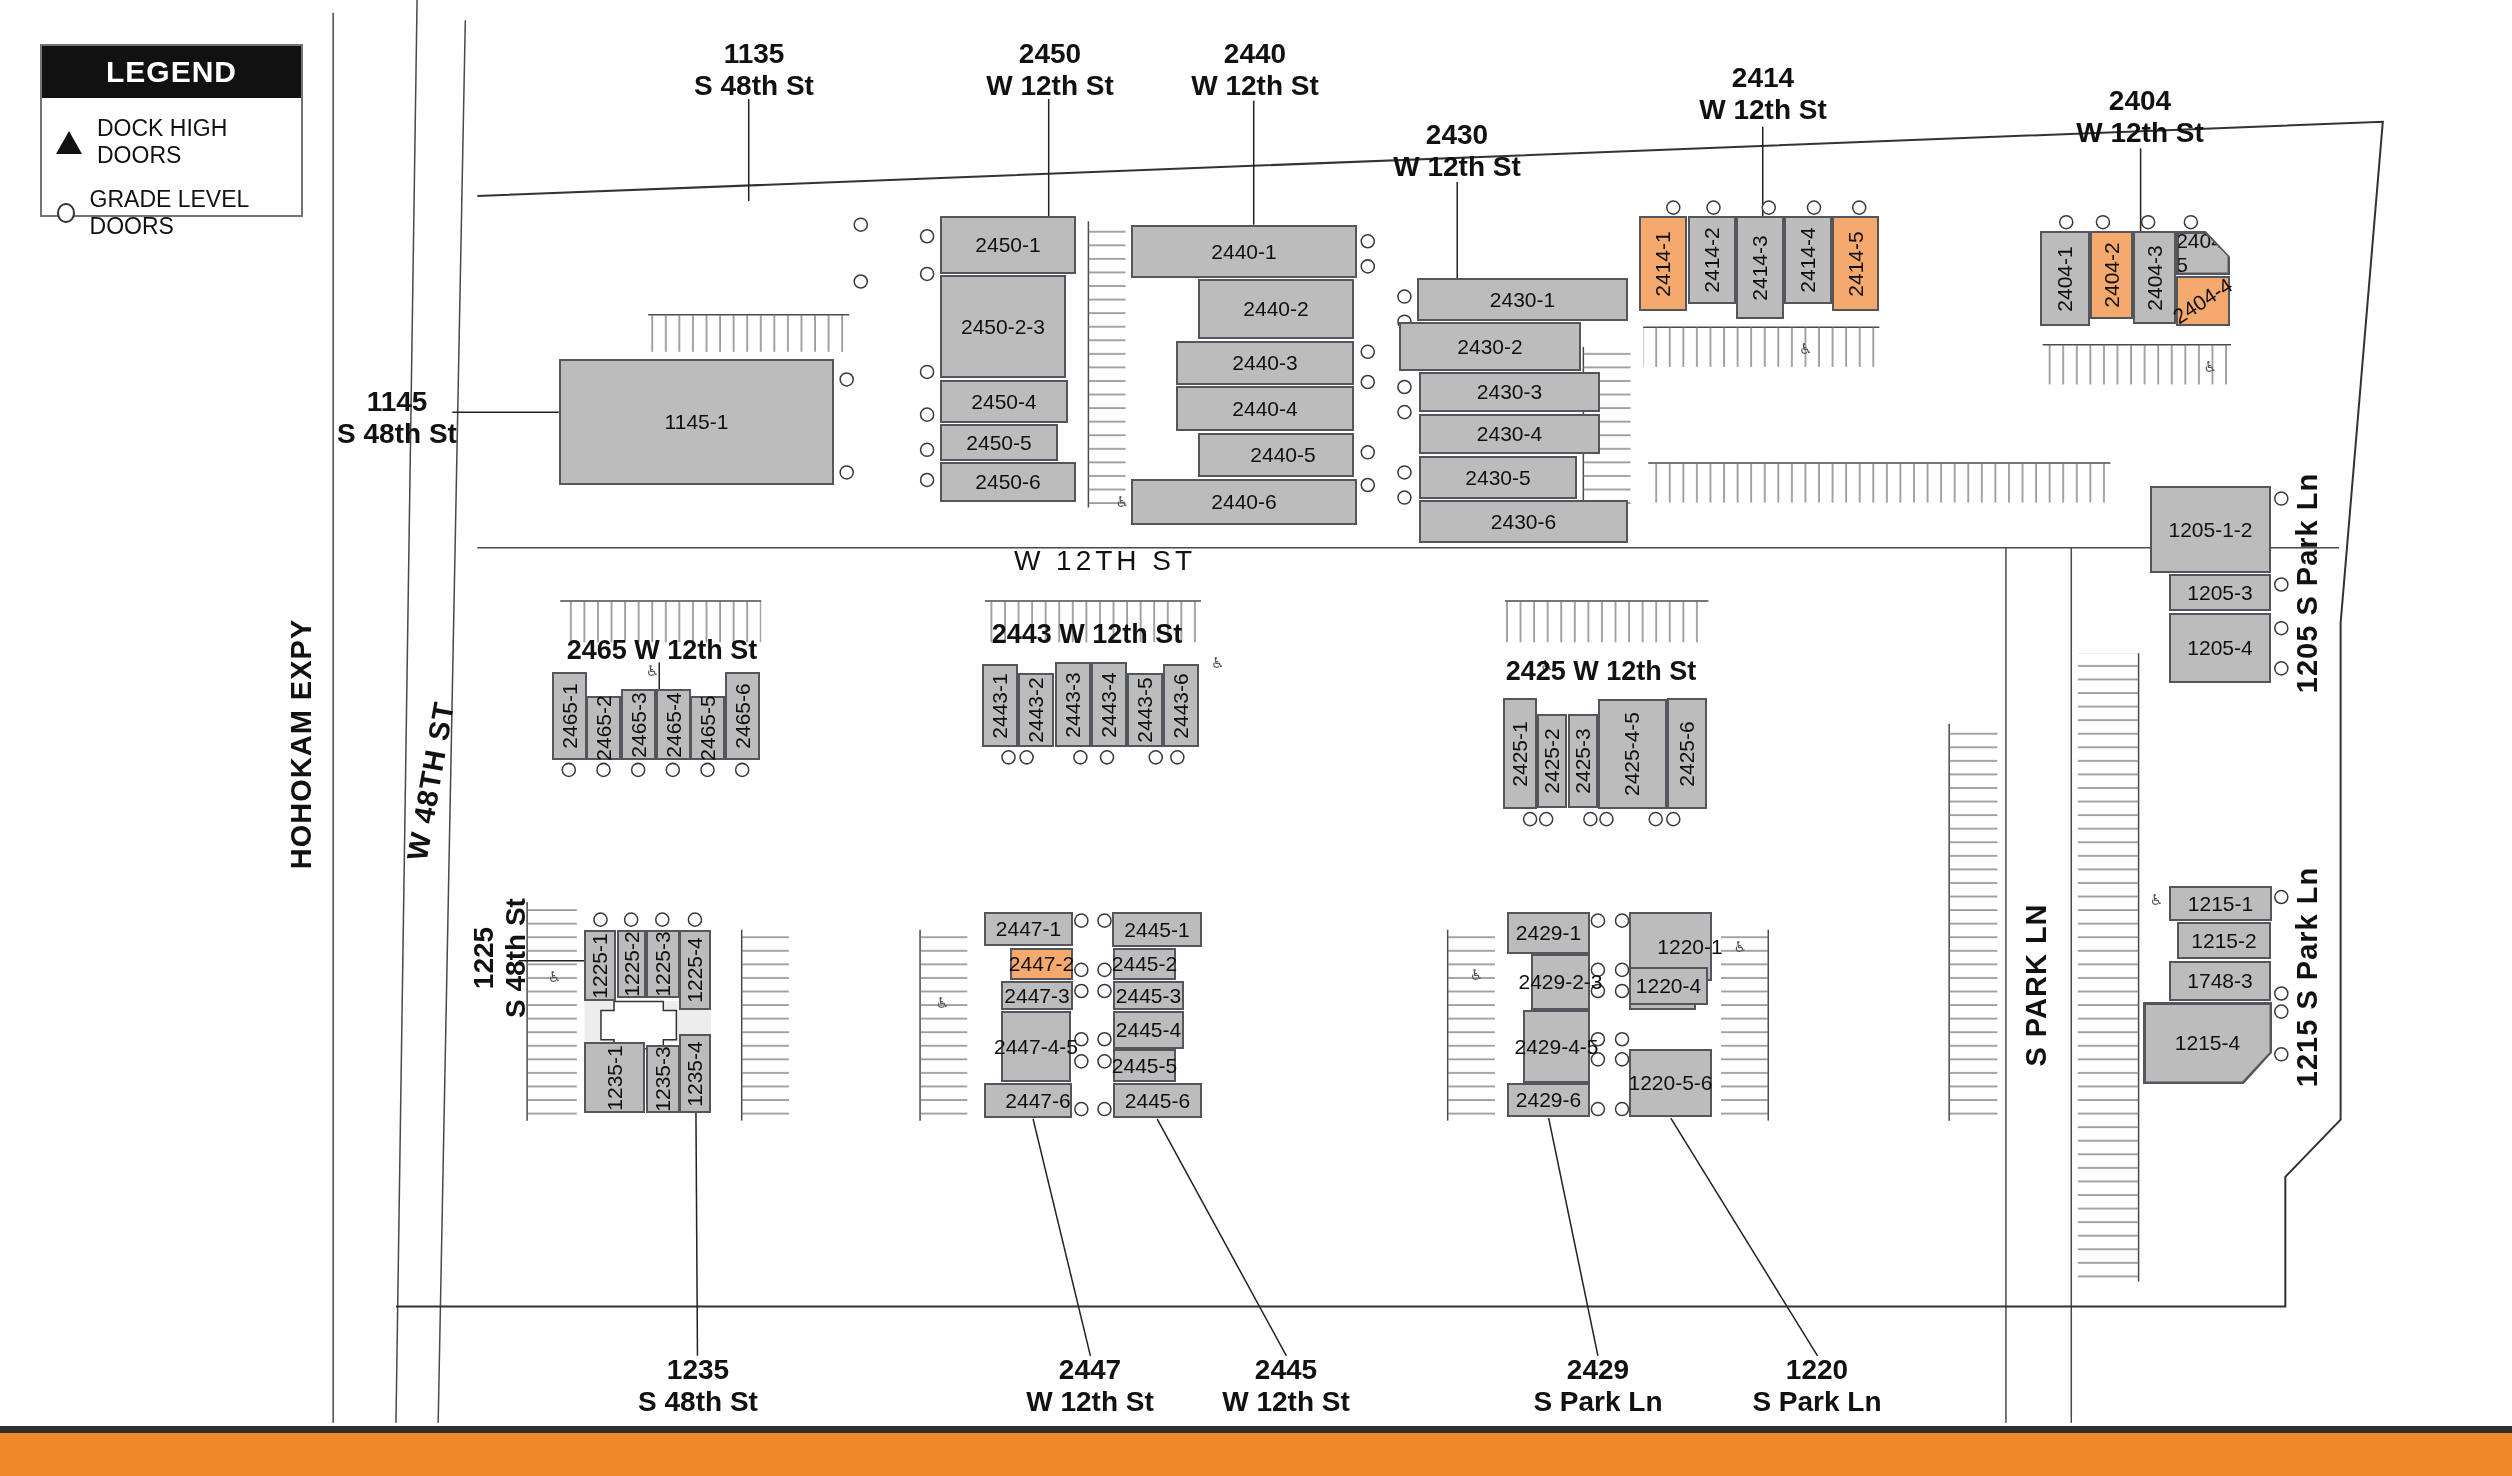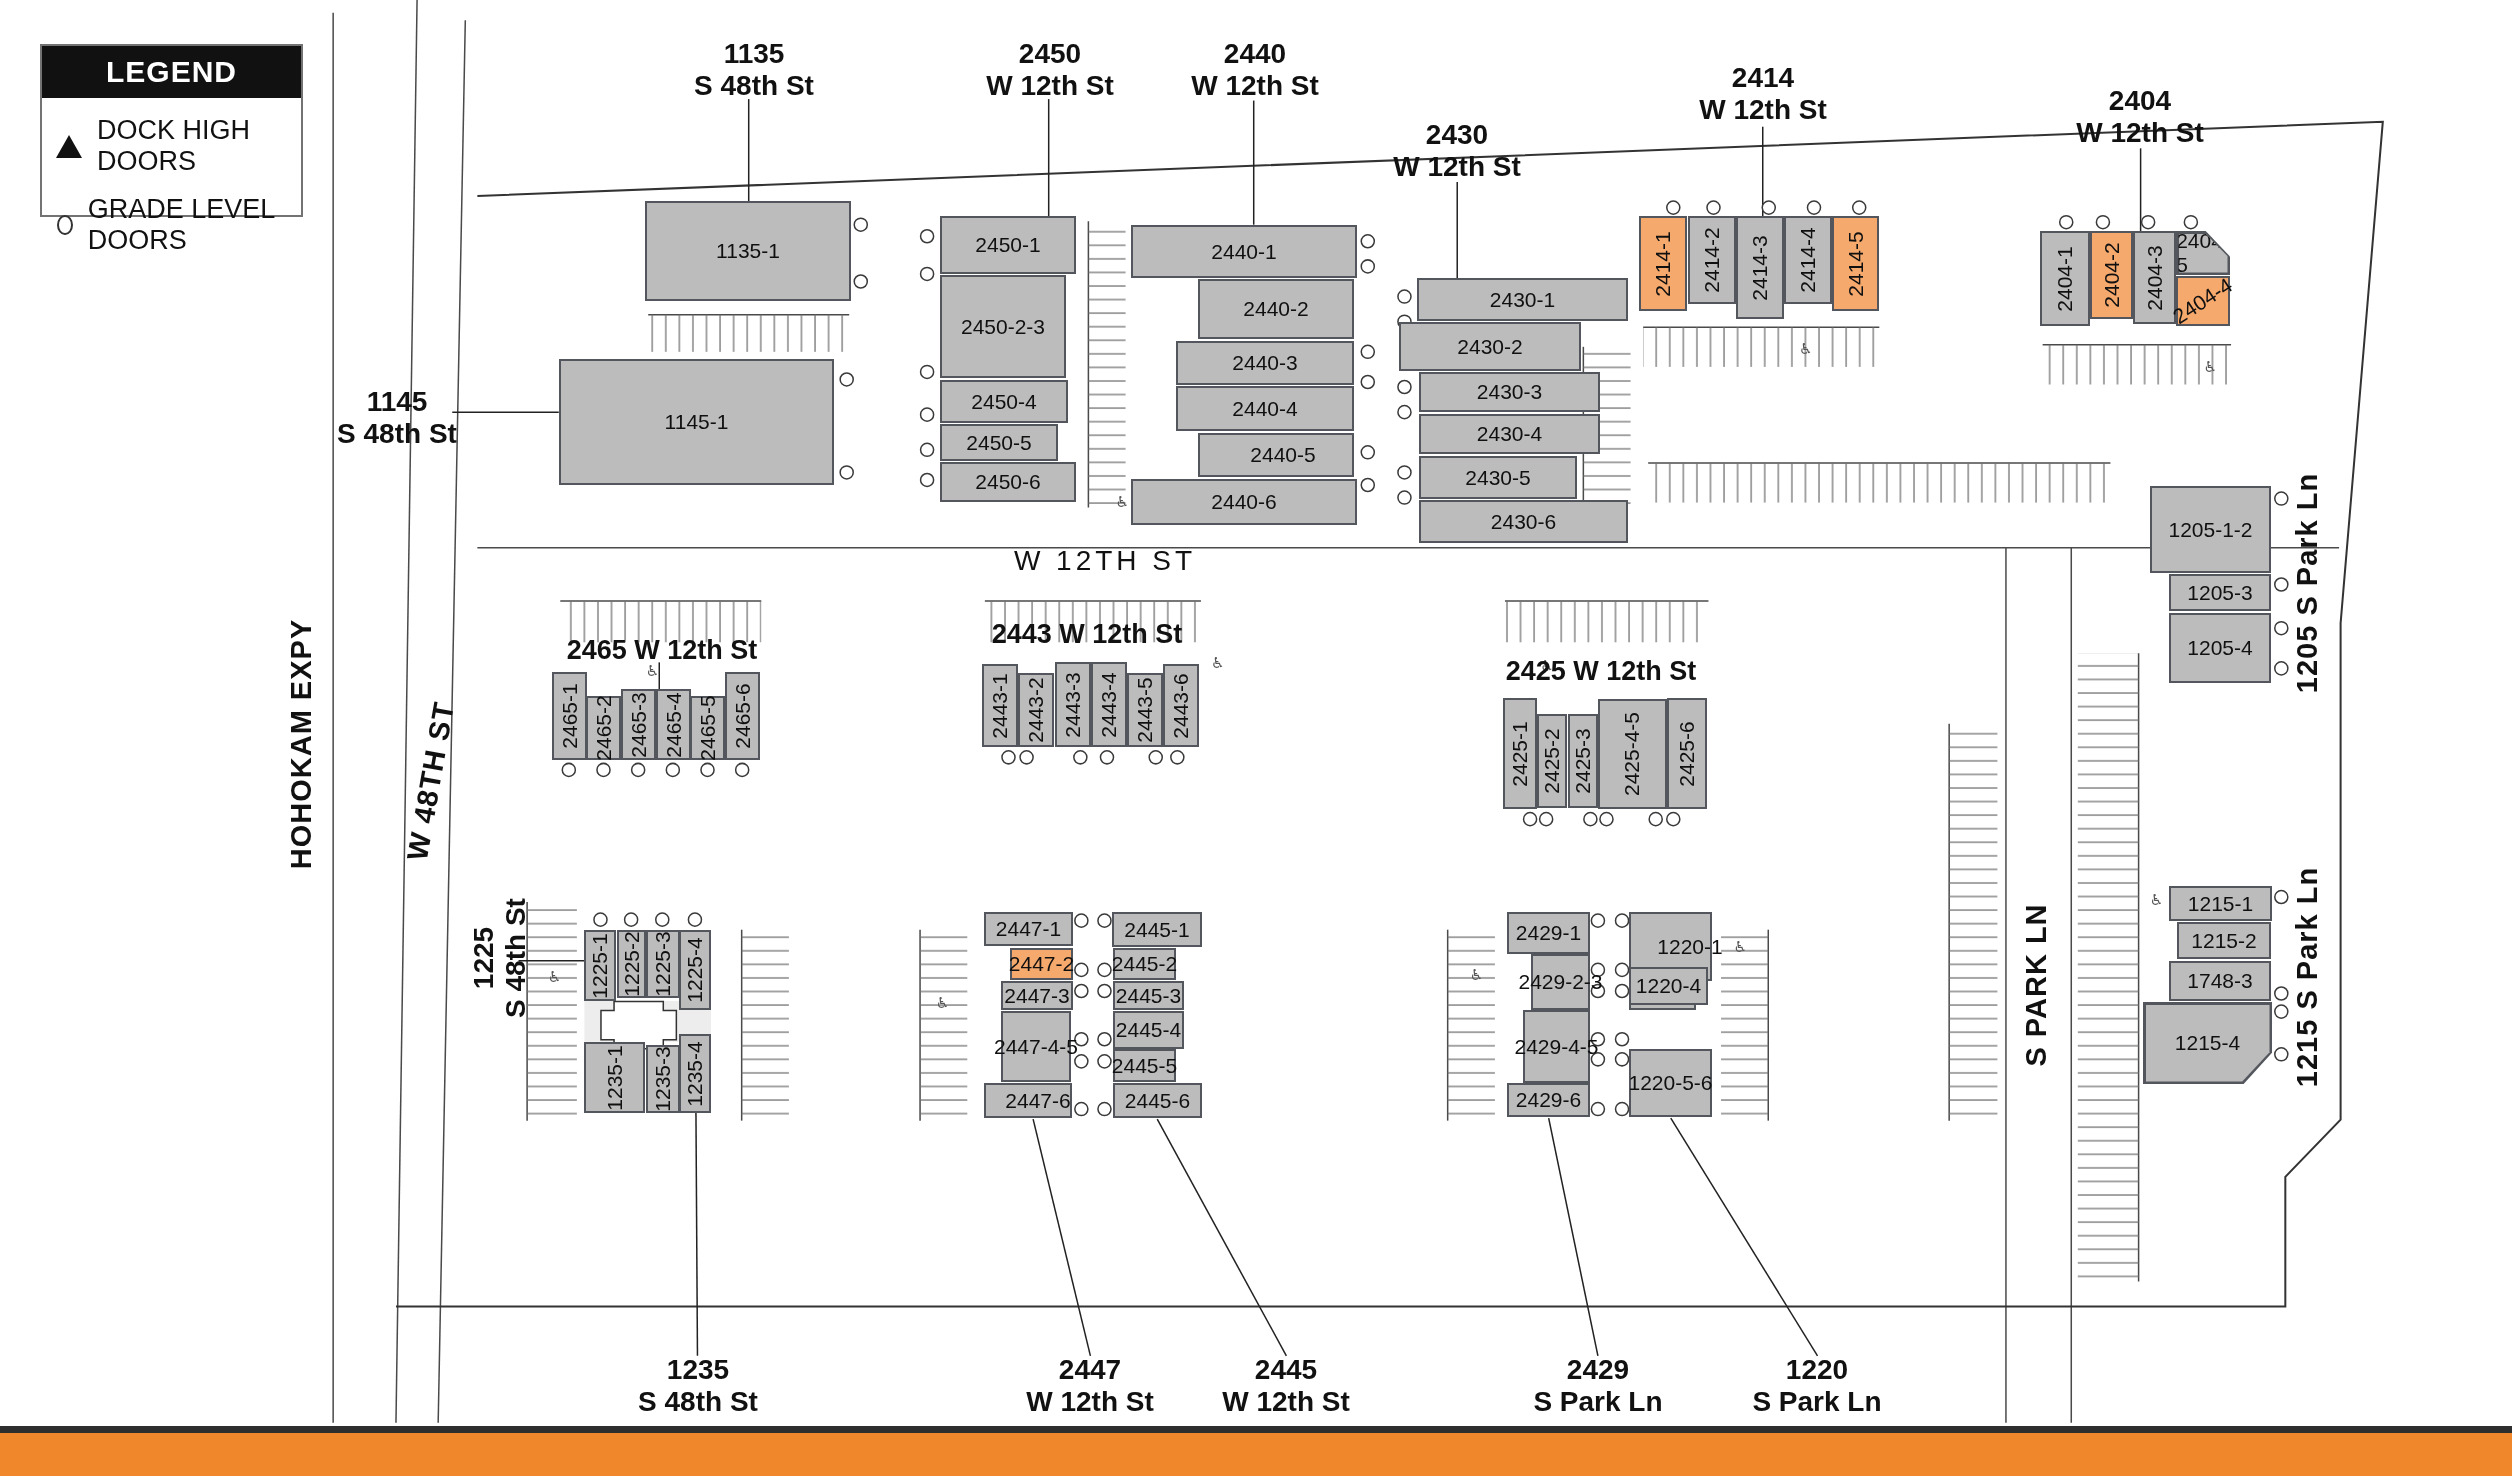--- a/index.html
+++ b/index.html
@@ -29,21 +29,21 @@
         transform:translate(-50%,-50%);}
   .street.r90{transform:translate(-50%,-50%) rotate(-90deg);}
   .street.r80{transform:translate(-50%,-50%) rotate(-80deg);}
   .w12{position:absolute;font-weight:500;font-size:28px;letter-spacing:4px;transform:translate(-50%,-50%);}
   
   .legend{position:absolute;left:40px;top:44px;width:263px;height:173px;border:2px solid #737373;
           background:#fff;box-sizing:border-box;}
   .legend .hd{background:#111;color:#fff;font-weight:bold;font-size:30px;text-align:center;
           height:52px;line-height:52px;letter-spacing:1px;}
   .legend .row{display:flex;align-items:center;gap:15px;margin:17px 0 0 14px;}
-  .legend .row .txt{font-size:27px;letter-spacing:0px;}
+  .legend .row .txt{font-size:23px;letter-spacing:0px;}
   .tri{width:0;height:0;border-left:13px solid transparent;border-right:13px solid transparent;
        border-bottom:23px solid #111;}
   .circ{width:20px;height:20px;border:2px solid #333;border-radius:50%;background:#fff;box-sizing:border-box;margin-left:1px;}
   .bar{position:absolute;left:0;top:1426px;width:3127px;height:51px;background:#f0882b;
        border-top:7px solid #2e2e2e;box-sizing:content-box;}
 </style>
 </head>
 <body>
 
 <div class="stage">
@@ -333,23 +333,20 @@
     </div>
   <div class="addr" style="left:1598px;top:1386px;">
     <div>2429</div>
       <div>S Park Ln</div>
     </div>
   <div class="addr" style="left:1817px;top:1386px;">
     <div>1220</div>
       <div>S Park Ln</div>
     </div>
 
-  <div class="bldg" style="left:645px;top:201px;width:206px;height:100px;">
-      <span>1135-1</span>
-    </div>
   <div class="bldg" style="left:559px;top:359px;width:275px;height:126px;">
       <span>1145-1</span>
     </div>
 
   <div class="bldg" style="left:940px;top:216px;width:136px;height:58px;">
       <span>2450-1</span>
     </div>
   <div class="bldg" style="left:940px;top:275px;width:126px;height:103px;">
       <span>2450-2-3</span>
     </div>

